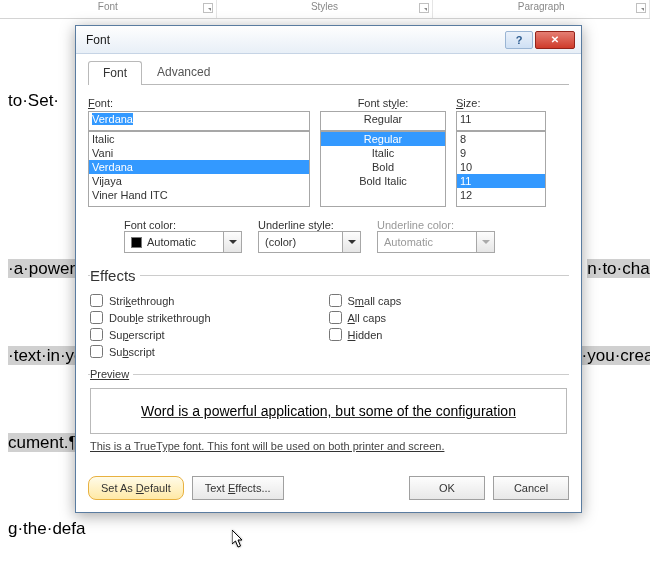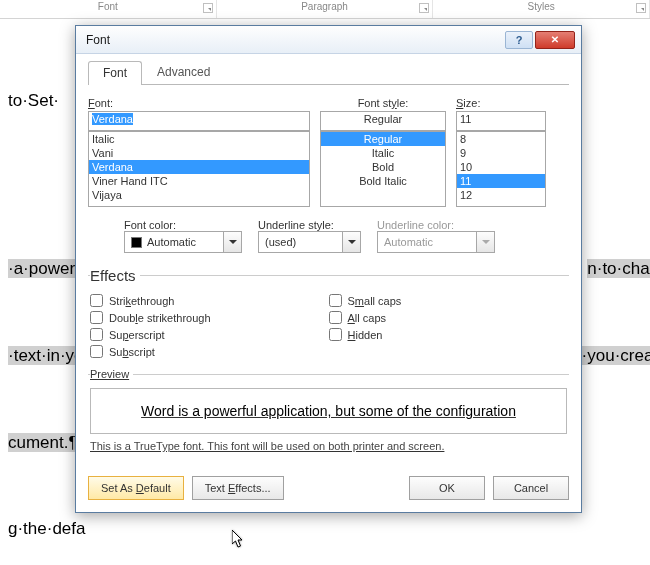--- a/index.html
+++ b/index.html
@@ -62,33 +62,33 @@
   .chk .ul { text-decoration: underline; }
 
   fieldset.preview { border:none; border-top:1px solid #ccc; margin:6px 0 4px 0; padding:8px 2px 2px 2px;text-decoration:underline; }
   fieldset.preview legend { font-size:11px; padding:0 4px 0 0; }
   .pvbox { border:1px solid #b9b9b9; height:46px; display:flex; align-items:center; justify-content:center; font-family: Verdana, sans-serif; font-size:14px; color:#000; overflow:hidden; white-space:nowrap; padding:8px 6px; }
   .pvnote { font-size:11px; color:#444; margin-top:6px; }
 
   .btnbar { display:flex; gap:8px; margin-top:22px; }
   .btn { height:24px; border:1px solid #a0a0a0; background:linear-gradient(#fdfdfd,#e8e8e8); font-size:11px; padding:0 12px; cursor:default; display:flex; align-items:center; }
   .btn u { text-decoration: underline; }
-  .btn.hover { border-color:#e8b140; background:linear-gradient(#fffbe8,#ffe9a6); }
+  .btn.hover { border-color:#e8b140; background:linear-gradient(#fffbe8,#ffe9a6);border-radius:8px; }
   .spacer { flex:1; }
 
   .cursor { position:absolute; left:232px; top:530px; width:14px; height:20px; pointer-events:none; }
   .cursor svg { filter: drop-shadow(0 0 1px rgba(0,0,0,.4)); }
 </style>
 </head>
 <body>
 
 <div class="ribbon-groups">
   <div class="grp"><span>Font</span><span class="pop"></span></div>
+  <div class="grp"><span>Styles</span><span class="pop"></span></div>
   <div class="grp"><span>Paragraph</span><span class="pop"></span></div>
-  <div class="grp"><span>Styles</span><span class="pop"></span></div>
 </div>
 
 <div class="doctext">
   <div><span>to·Set·</span></div>
   <div style="height:24px"></div>
   <div><span class="bg-selected">·a·powerfu</span><span style="display:inline-block;width:498px"></span><span class="bg-selected">n·to·change·</span></div>
   <div><span class="bg-selected">·text·in·yo</span><span style="display:inline-block;width:498px"></span><span class="bg-selected">·you·create·</span></div>
   <div><span class="bg-selected">cument.¶</span></div>
   <div><span>g·the·defa</span></div>
   
@@ -108,22 +108,22 @@
     </div>
 
     <div class="row1">
       <div class="col font">
         <span class="lbl"><span class="ul">F</span>ont:</span>
         <div class="txt"><span class="sel-txt">Verdana</span></div>
         <div class="listbox">
           <div class="opt">Italic</div>
           <div class="opt">Vani</div>
           <div class="opt sel">Verdana</div>
+          <div class="opt">Vijaya</div>
           <div class="opt">Viner Hand ITC</div>
-          <div class="opt">Vijaya</div>
         </div>
       </div>
       <div class="col style">
         <span class="lbl">Font st<span class="ul">y</span>le:</span>
         <div class="txt">Regular</div>
         <div class="listbox">
           <div class="opt sel">Regular</div>
           <div class="opt">Italic</div>
           <div class="opt">Bold</div>
           <div class="opt">Bold Italic</div>
@@ -149,21 +149,21 @@
           <div class="dd" style="width:100px">
               <span class="swatch"></span>
               <span>Automatic</span>
             </div>
           <div class="ddbtn"></div>
         </div>
       </div>
       <div>
         <span class="lbl"><span class="ul">U</span>nderline style:</span>
         <div class="ddwrap">
-          <div class="dd" style="width:85px">(used)</div>
+          <div class="dd" style="width:85px">(color)</div>
           <div class="ddbtn"></div>
         </div>
       </div>
       <div>
         <span class="lbl dis">Underline color:</span>
         <div class="ddwrap">
           <div class="dd dis" style="width:100px">
               <span>Automatic</span>
             </div>
           <div class="ddbtn dis"></div>

